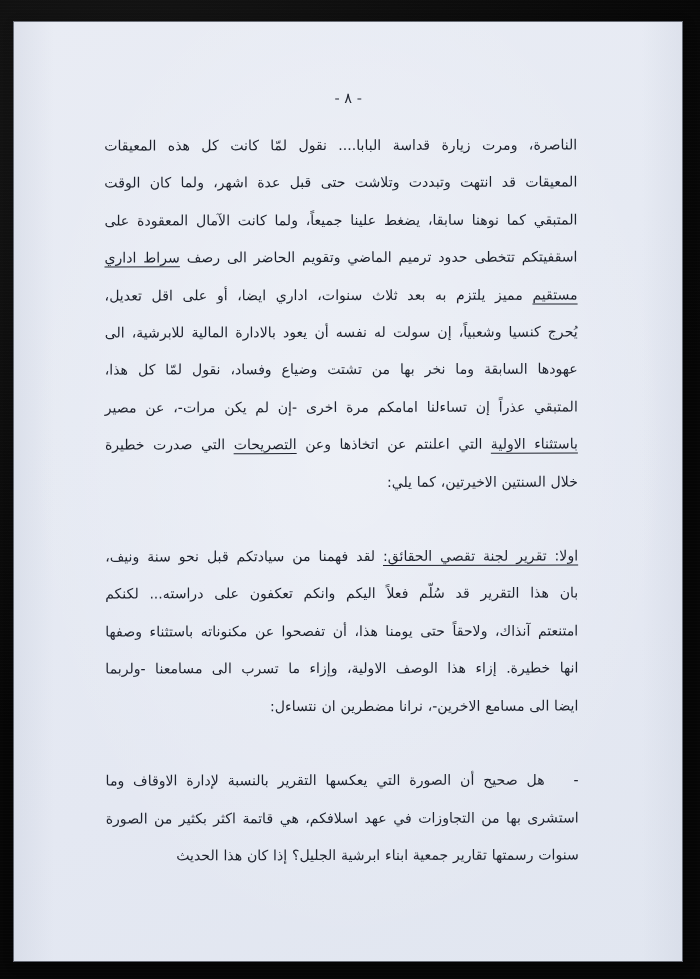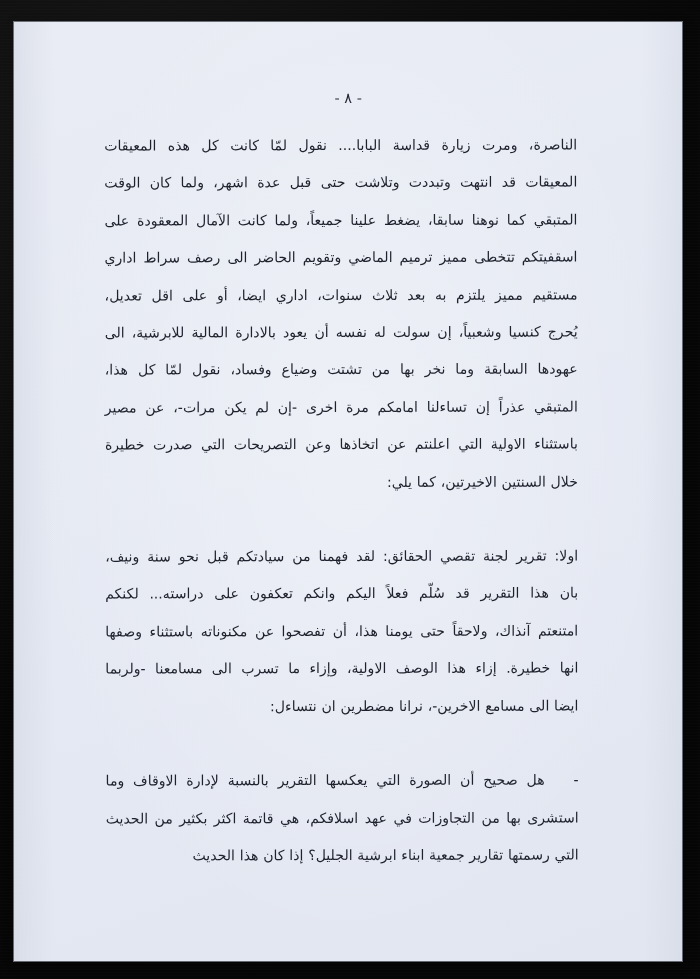--- a/index.html
+++ b/index.html
@@ -100,20 +100,21 @@
   .para {
     margin: 0;
     text-align: justify;
     text-align-last: right;
     word-spacing: 0.02em;
   }
 
   .gap-block { height: 37px; }
 
   .u {
+    text-decoration: underline;
     text-underline-offset: 4px;
     text-decoration-thickness: from-font;
   }
 
   .line {
     display: block;
     text-align: justify;
     text-align-last: justify;
     white-space: nowrap;
   }
@@ -145,41 +146,41 @@
     <div class="page-inner">
 
       <div class="folio">- ٨ -</div>
 
       <div class="body-col">
         <div id="paragraph-host">
               <div class="para">
                 <span class="line"><span>الناصرة، ومرت زيارة قداسة البابا.... نقول لمّا كانت كل هذه المعيقات</span></span>
                 <span class="line"><span>المعيقات قد انتهت وتبددت وتلاشت حتى قبل عدة اشهر، ولما كان الوقت</span></span>
                 <span class="line"><span>المتبقي كما نوهنا سابقا، يضغط علينا جميعاً، ولما كانت الآمال المعقودة على</span></span>
-                <span class="line"><span>اسقفيتكم تتخطى مميز ترميم الماضي وتقويم الحاضر الى رصف </span><span class="u">سراط اداري</span></span>
+                <span class="line"><span>اسقفيتكم تتخطى حدود ترميم الماضي وتقويم الحاضر الى رصف </span><span class="u">سراط اداري</span></span>
                 <span class="line"><span class="u">مستقيم</span><span> مميز يلتزم به بعد ثلاث سنوات، اداري ايضا، أو على اقل تعديل،</span></span>
                 <span class="line"><span>يُحرج كنسيا وشعبياً، إن سولت له نفسه أن يعود بالادارة المالية للابرشية، الى</span></span>
                 <span class="line"><span>عهودها السابقة وما نخر بها من تشتت وضياع وفساد، نقول لمّا كل هذا،</span></span>
                 <span class="line"><span>المتبقي عذراً إن تساءلنا امامكم مرة اخرى -إن لم يكن مرات-، عن مصير</span></span>
                 <span class="line"><span class="u">باستثناء الاولية</span><span> التي اعلنتم عن اتخاذها وعن </span><span class="u">التصريحات</span><span> التي صدرت خطيرة</span></span>
                 <span class="line last"><span>خلال السنتين الاخيرتين، كما يلي:</span></span>
               </div>
               <div class="gap-block"></div>
               <div class="para">
                 <span class="line"><span class="u">اولا: تقرير لجنة تقصي الحقائق:</span><span> لقد فهمنا من سيادتكم قبل نحو سنة ونيف،</span></span>
                 <span class="line"><span>بان هذا التقرير قد سُلّم فعلاً  اليكم وانكم تعكفون على دراسته... لكنكم</span></span>
                 <span class="line"><span>امتنعتم آنذاك، ولاحقاً حتى يومنا هذا، أن تفصحوا عن مكنوناته باستثناء وصفها</span></span>
                 <span class="line"><span>انها خطيرة. إزاء هذا الوصف الاولية، وإزاء ما تسرب الى مسامعنا -ولربما</span></span>
                 <span class="line last"><span>ايضا الى مسامع الاخرين-، نرانا مضطرين ان نتساءل:</span></span>
               </div>
               <div class="gap-block"></div>
               <div class="para bullet-para">
                 <span class="line"><span class="dash-marker">-</span><span>هل صحيح أن الصورة التي يعكسها التقرير بالنسبة لإدارة الاوقاف وما</span></span>
-                <span class="line"><span>استشرى بها من التجاوزات في عهد اسلافكم، هي قاتمة اكثر بكثير من الحديث</span></span>
-                <span class="line last"><span>التي رسمتها تقارير جمعية ابناء ابرشية الجليل؟ إذا كان هذا الحديث</span></span>
+                <span class="line"><span>استشرى بها من التجاوزات في عهد اسلافكم، هي قاتمة اكثر بكثير من الصورة</span></span>
+                <span class="line last"><span>سنوات رسمتها تقارير جمعية ابناء ابرشية الجليل؟ إذا كان هذا الحديث</span></span>
               </div>
             </div>
       </div>
 
     </div>
     </div>
   </div>
 
 </div>
 

